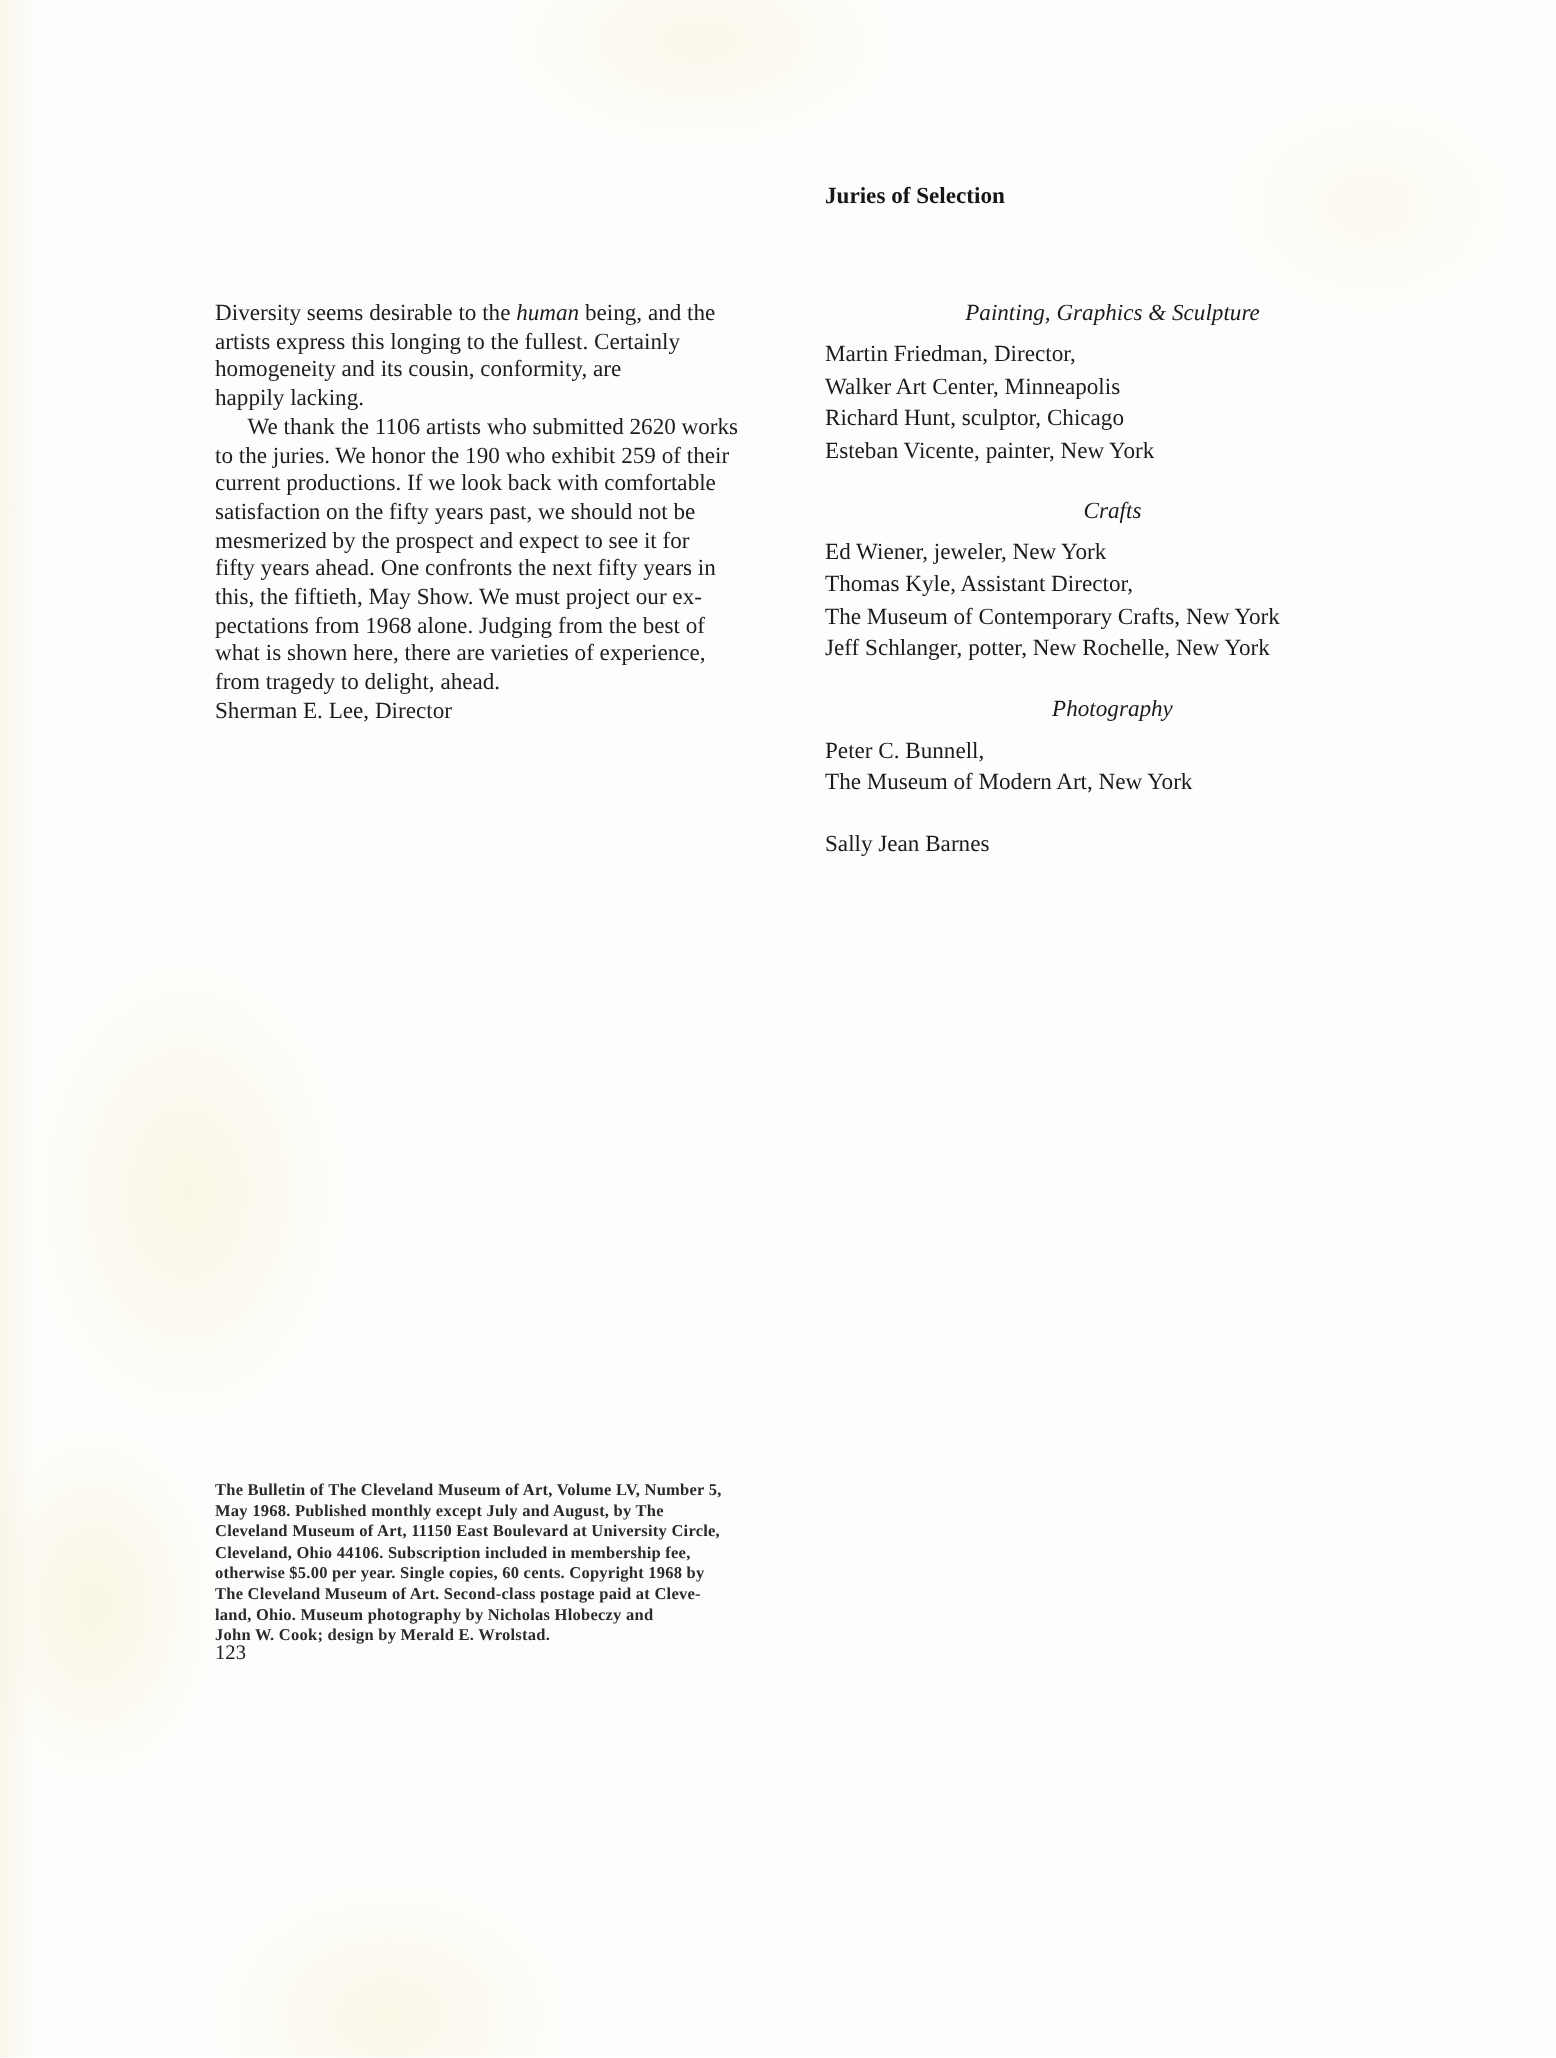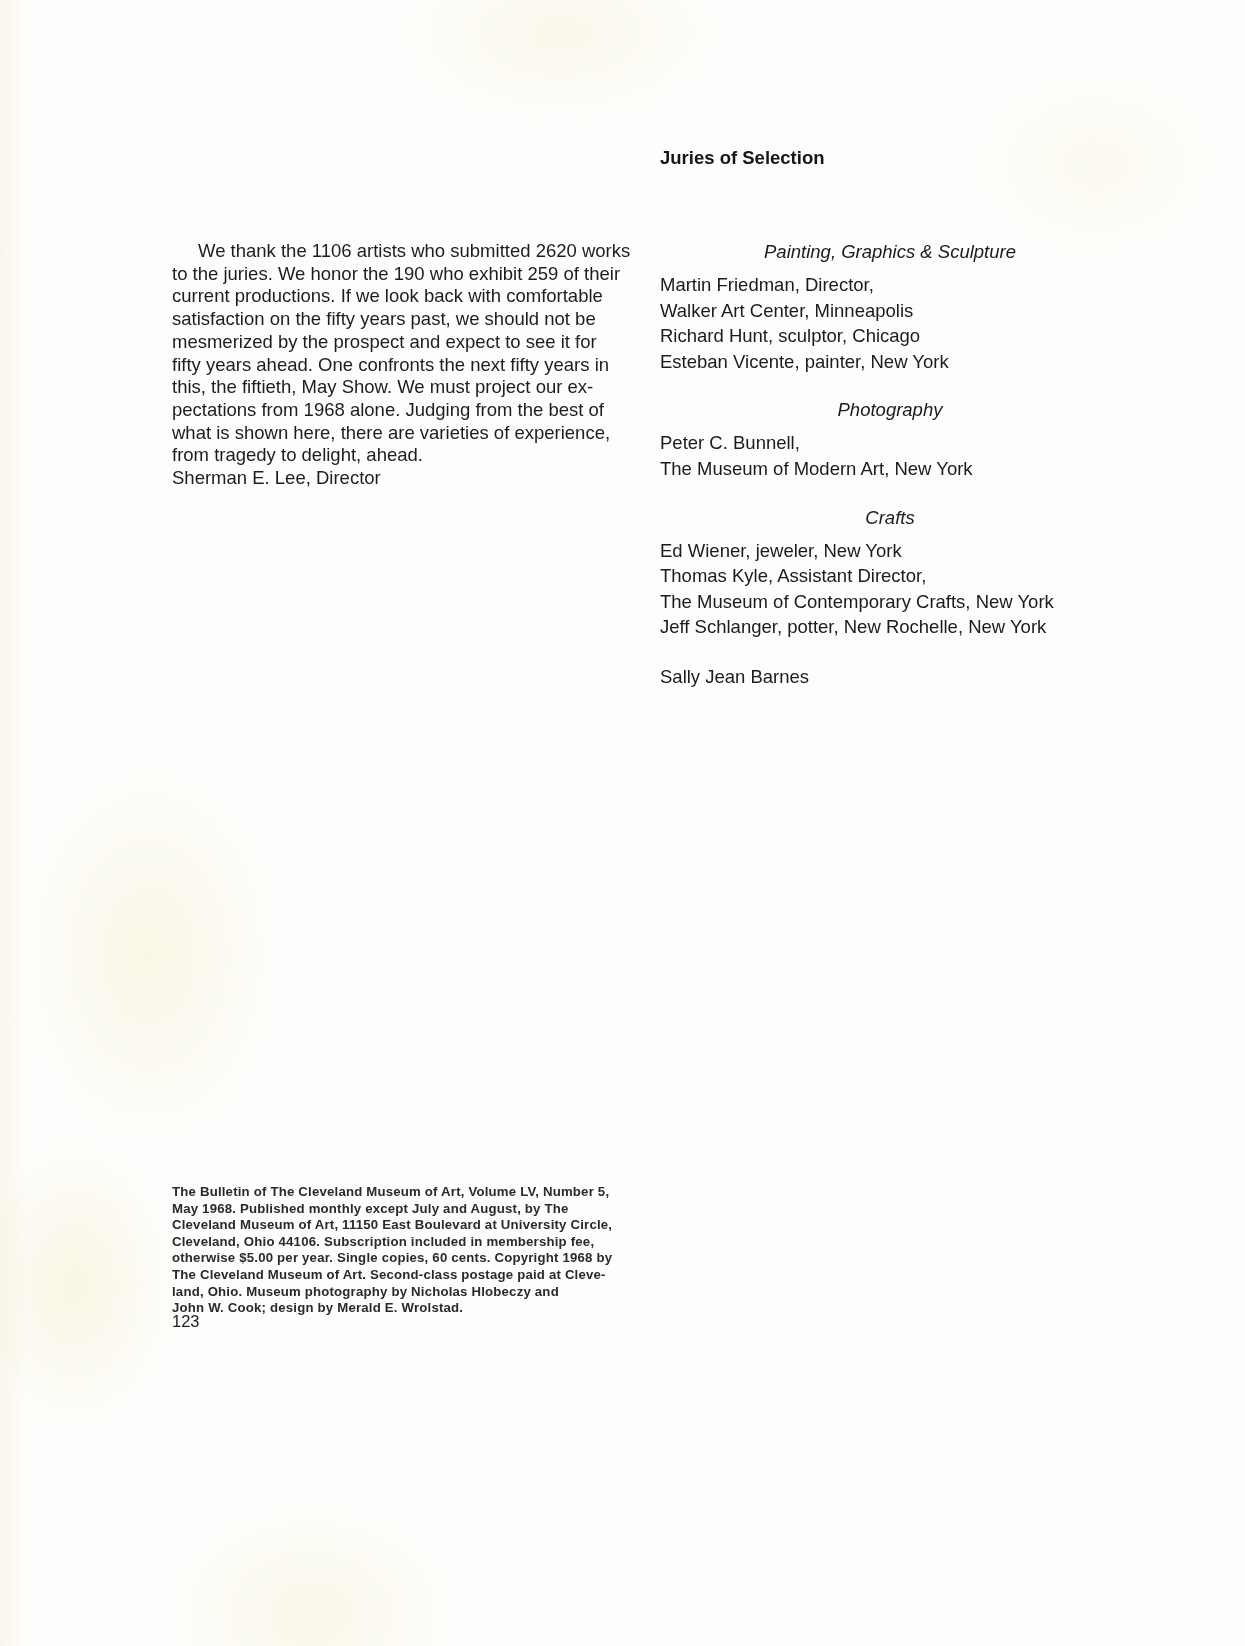--- a/index.html
+++ b/index.html
@@ -5,21 +5,21 @@
   html, body {
     margin: 0;
     padding: 0;
     background: #ffffff;
   }
   .sheet {
     position: relative;
     width: 1245px;
     height: 1646px;
     overflow: hidden;
-    font-family: Liberation Sans, sans-serif;
+    font-family: Liberation Serif, serif;
     color: #1d1d1d;
     background:
       radial-gradient(ellipse 180px 260px at 12% 58%, rgba(246,239,204,0.45), rgba(246,239,204,0) 70%),
       radial-gradient(ellipse 140px 200px at 6% 78%, rgba(246,239,204,0.5), rgba(246,239,204,0) 70%),
       radial-gradient(ellipse 220px 120px at 45% 2%, rgba(246,239,204,0.35), rgba(246,239,204,0) 70%),
       radial-gradient(ellipse 160px 120px at 88% 10%, rgba(248,242,214,0.3), rgba(248,242,214,0) 70%),
       radial-gradient(ellipse 200px 150px at 25% 98%, rgba(246,239,204,0.4), rgba(246,239,204,0) 70%),
       linear-gradient(90deg, rgba(244,236,214,0.45) 0px, rgba(253,253,251,0) 26px),
       #fdfdfb;
   }
@@ -97,20 +97,24 @@
   }
 </style>
 </head>
 <body>
 
 <div class="sheet">
 
   <h1 class="page-title">Juries of Selection</h1>
 
   <div class="left-col">
+    <p class="para"><span>Diversity seems desirable to the </span><i>human</i><span> being, and the
+artists express this longing to the fullest. Certainly
+homogeneity and its cousin, conformity, are
+happily lacking.</span></p>
     <p class="para indented">We thank the 1106 artists who submitted 2620 works
 to the juries. We honor the 190 who exhibit 259 of their
 current productions. If we look back with comfortable
 satisfaction on the fifty years past, we should not be
 mesmerized by the prospect and expect to see it for
 fifty years ahead. One confronts the next fifty years in
 this, the fiftieth, May Show. We must project our ex-
 pectations from 1968 alone. Judging from the best of
 what is shown here, there are varieties of experience,
 from tragedy to delight, ahead.</p>
@@ -119,30 +123,30 @@
 
   <div class="right-col">
     <section class="jury-section">
       <h2 class="jury-heading">Painting, Graphics &amp; Sculpture</h2>
       <div class="jury-members">Martin Friedman, Director,
 Walker Art Center, Minneapolis
 Richard Hunt, sculptor, Chicago
 Esteban Vicente, painter, New York</div>
     </section>
     <section class="jury-section">
-      <h2 class="jury-heading">Photography</h2>
-      <div class="jury-members">Peter C. Bunnell,
-The Museum of Modern Art, New York</div>
-    </section>
-    <section class="jury-section">
       <h2 class="jury-heading">Crafts</h2>
       <div class="jury-members">Ed Wiener, jeweler, New York
 Thomas Kyle, Assistant Director,
 The Museum of Contemporary Crafts, New York
 Jeff Schlanger, potter, New Rochelle, New York</div>
+    </section>
+    <section class="jury-section">
+      <h2 class="jury-heading">Photography</h2>
+      <div class="jury-members">Peter C. Bunnell,
+The Museum of Modern Art, New York</div>
     </section>
     <section class="jury-section">
       <div class="jury-members">Sally Jean Barnes</div>
     </section>
   </div>
 
   <div class="colophon">The Bulletin of The Cleveland Museum of Art, Volume LV, Number 5,
 May 1968. Published monthly except July and August, by The
 Cleveland Museum of Art, 11150 East Boulevard at University Circle,
 Cleveland, Ohio 44106. Subscription included in membership fee,

